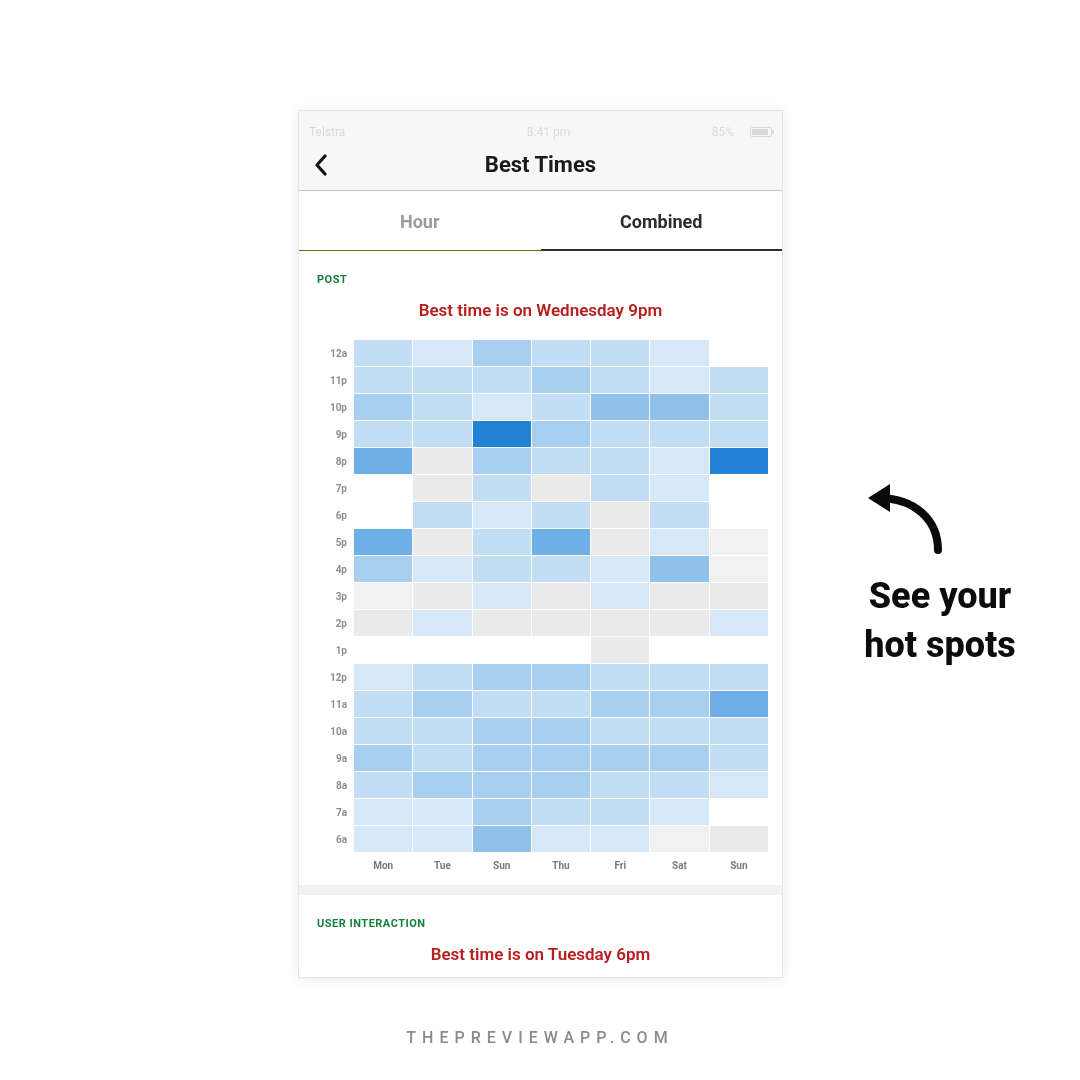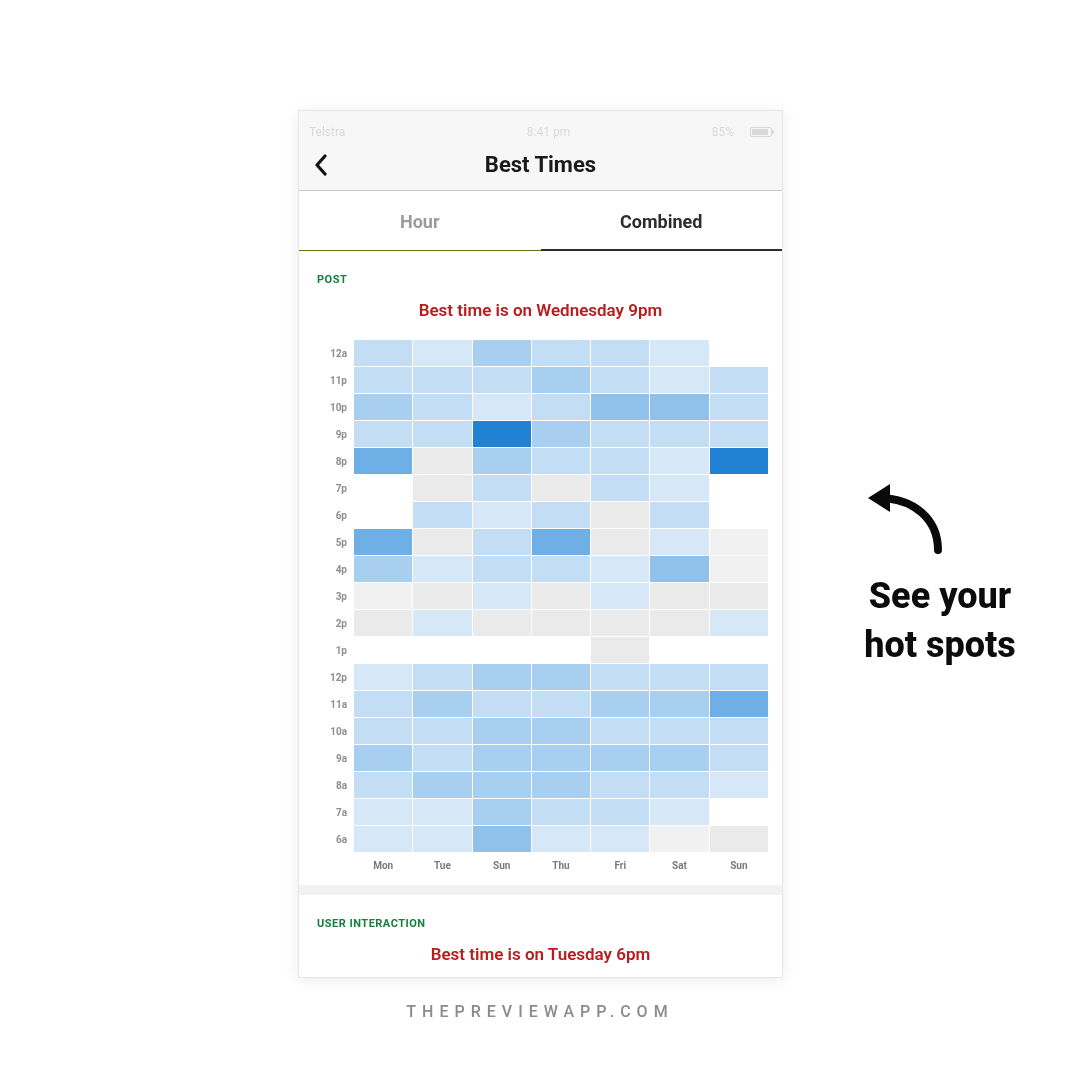--- a/index.html
+++ b/index.html
@@ -154,21 +154,21 @@
     font-size:36px;
     line-height:1.35;
     font-weight:800;
     color:#0c0c0c;
     text-align:center;
   }
 
   .footer-url{
     position:absolute;
     left:0; right:0;
-    top: 1002px;
+    top: 1028px;
     text-align:center;
     font-size:16px;
     letter-spacing:6px;
     color:#8b8b8b;
     font-weight:500;
   }
 </style>
 </head>
 <body>
 

